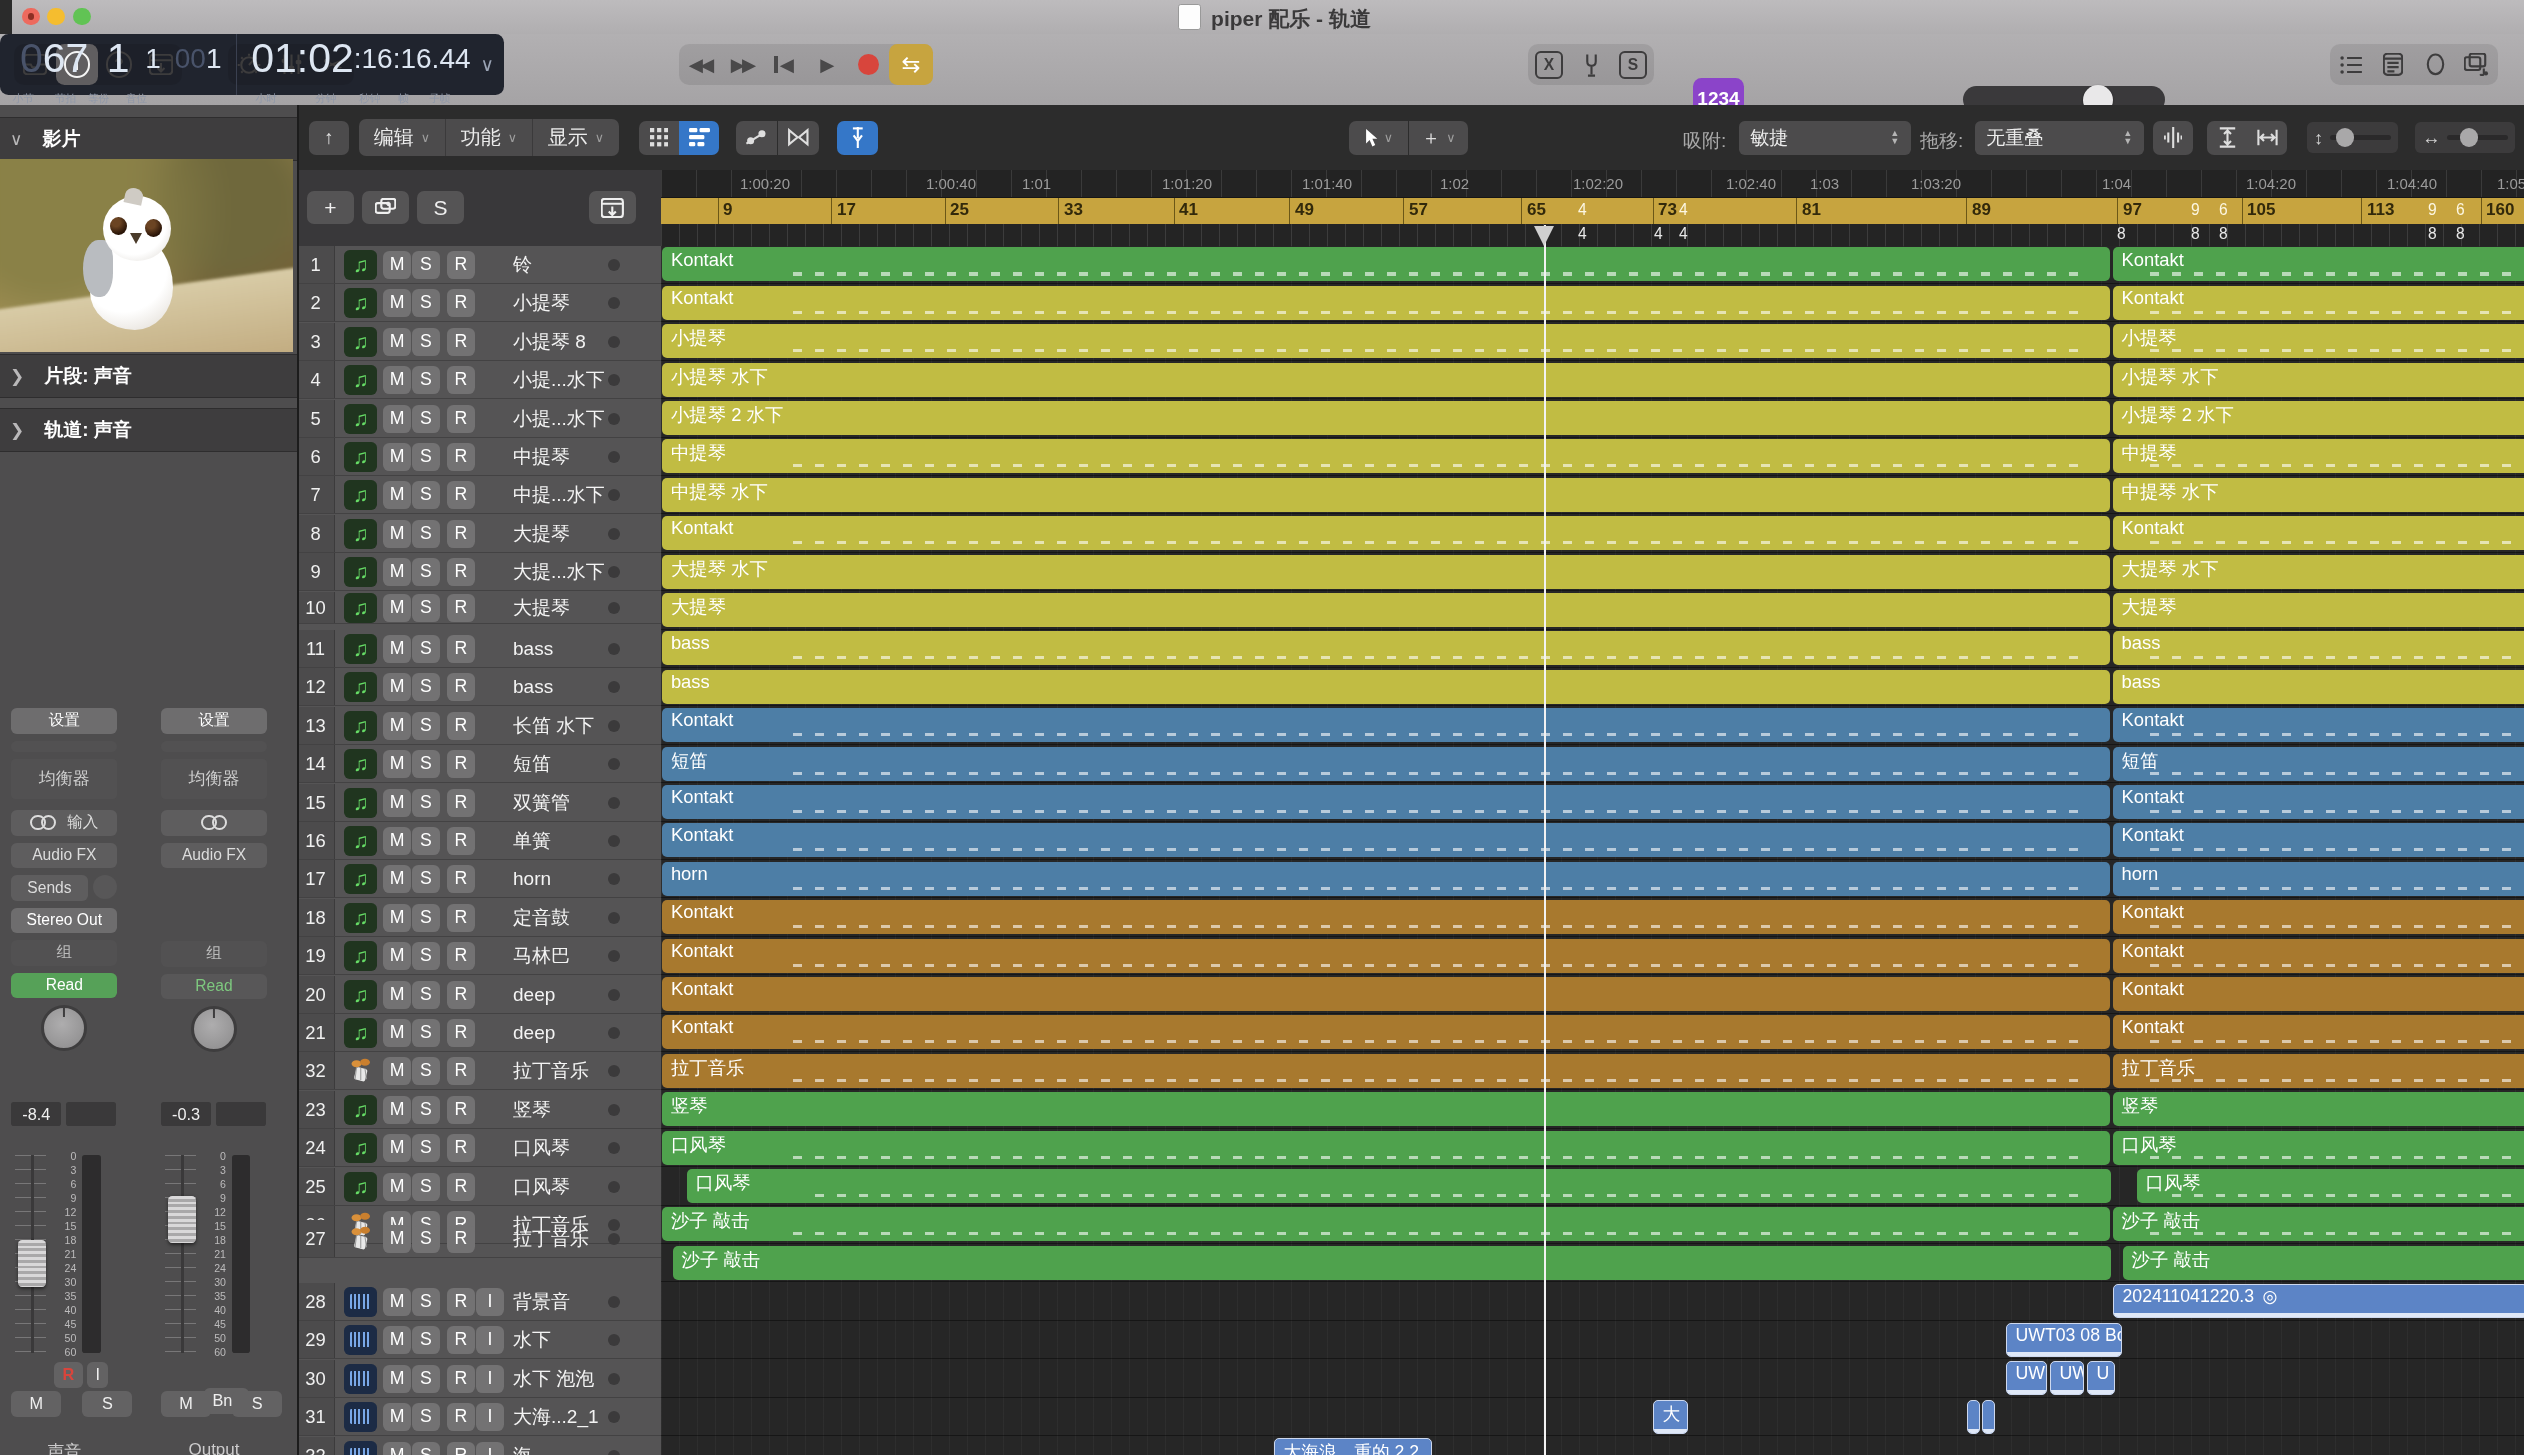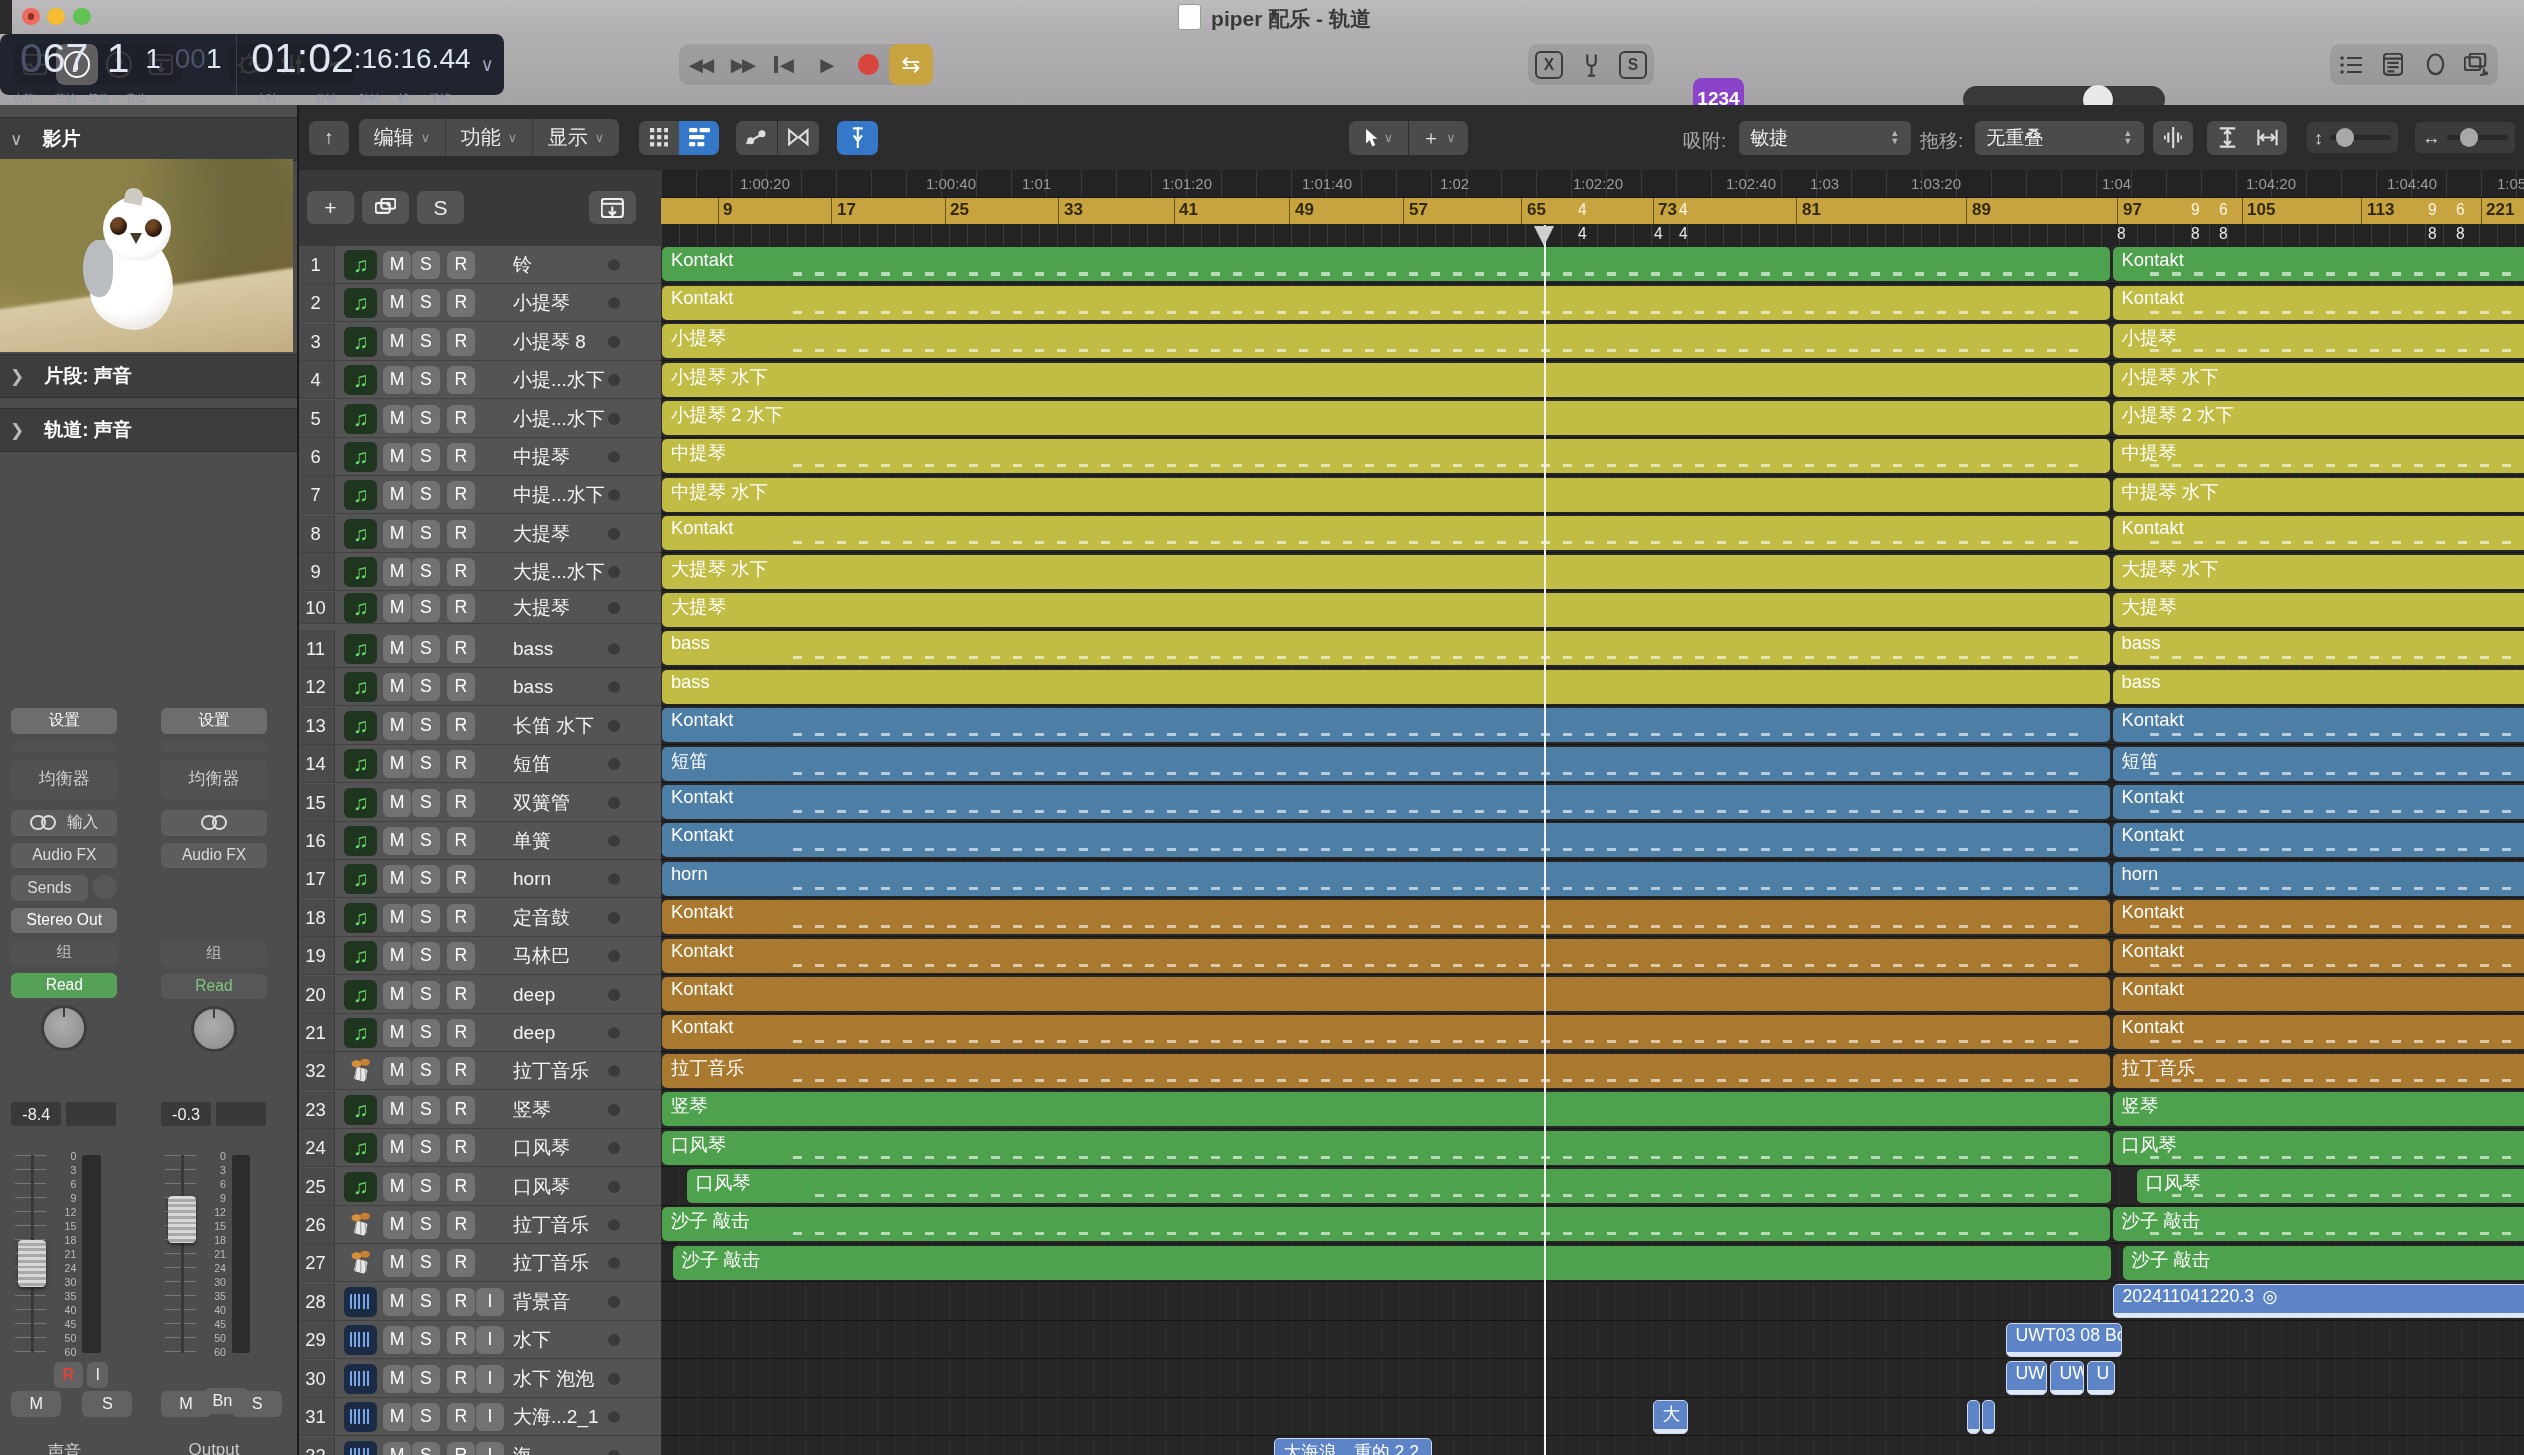--- a/index.html
+++ b/index.html
@@ -473,21 +473,21 @@
         <div class="rbar" style="left: 1141px;">81</div>
         <div class="rbartick" style="left: 1305px;"></div>
         <div class="rbar" style="left: 1311px;">89</div>
         <div class="rbartick" style="left: 1456px;"></div>
         <div class="rbar" style="left: 1462px;">97</div>
         <div class="rbartick" style="left: 1581px;"></div>
         <div class="rbar" style="left: 1586px;">105</div>
         <div class="rbartick" style="left: 1700px;"></div>
         <div class="rbar" style="left: 1706px;">113</div>
         <div class="rbartick" style="left: 1820px;"></div>
-        <div class="rbar" style="left: 1825px;">221</div>
+        <div class="rbar" style="left: 1825px;">160</div>
         <div class="rsig" style="left: 917px;">4</div>
         <div class="rsig" style="left: 1018px;">4</div>
         <div class="rsig" style="left: 1530px;">9</div>
         <div class="rsig" style="left: 1558px;">6</div>
         <div class="rsig" style="left: 1767px;">9</div>
         <div class="rsig" style="left: 1795px;">6</div>
       </div>
     <div class="rbeat" id="rbeat">
         <div class="rbsig" style="left: 917px;">4</div>
         <div class="rbsig" style="left: 993px;">4</div>
@@ -746,21 +746,21 @@
               <path d="M12 13 L10 30 M18 14 L18 31 M24 15 L26 30" stroke="#9a9a9a" stroke-width="1.5"></path>
             </g>
           </svg>
         </div>
         <div class="tbtn" style="left: 86px;">M</div>
         <div class="tbtn" style="left: 115px;">S</div>
         <div class="tbtn" style="left: 150px;">R</div>
         <div class="tname">拉丁音乐</div>
         <div class="tdot"></div>
       </div>
-      <div class="trow" style="top: 998px; height: 38px;">
+      <div class="trow" style="top: 974px; height: 38px;">
         <div class="tnum">27</div>
         <div class="ttile">
           <svg width="25.5" height="25.5" viewBox="0 0 36 36">
             <g stroke="none">
               <ellipse cx="12" cy="8" rx="7" ry="5" fill="#d9903a"></ellipse>
               <ellipse cx="24" cy="6" rx="7" ry="5" fill="#c97f2e"></ellipse>
               <rect x="10" y="14" width="16" height="18" rx="3" fill="#e8e8e8" transform="rotate(14 18 23)"></rect>
               <path d="M12 13 L10 30 M18 14 L18 31 M24 15 L26 30" stroke="#9a9a9a" stroke-width="1.5"></path>
             </g>
           </svg>

